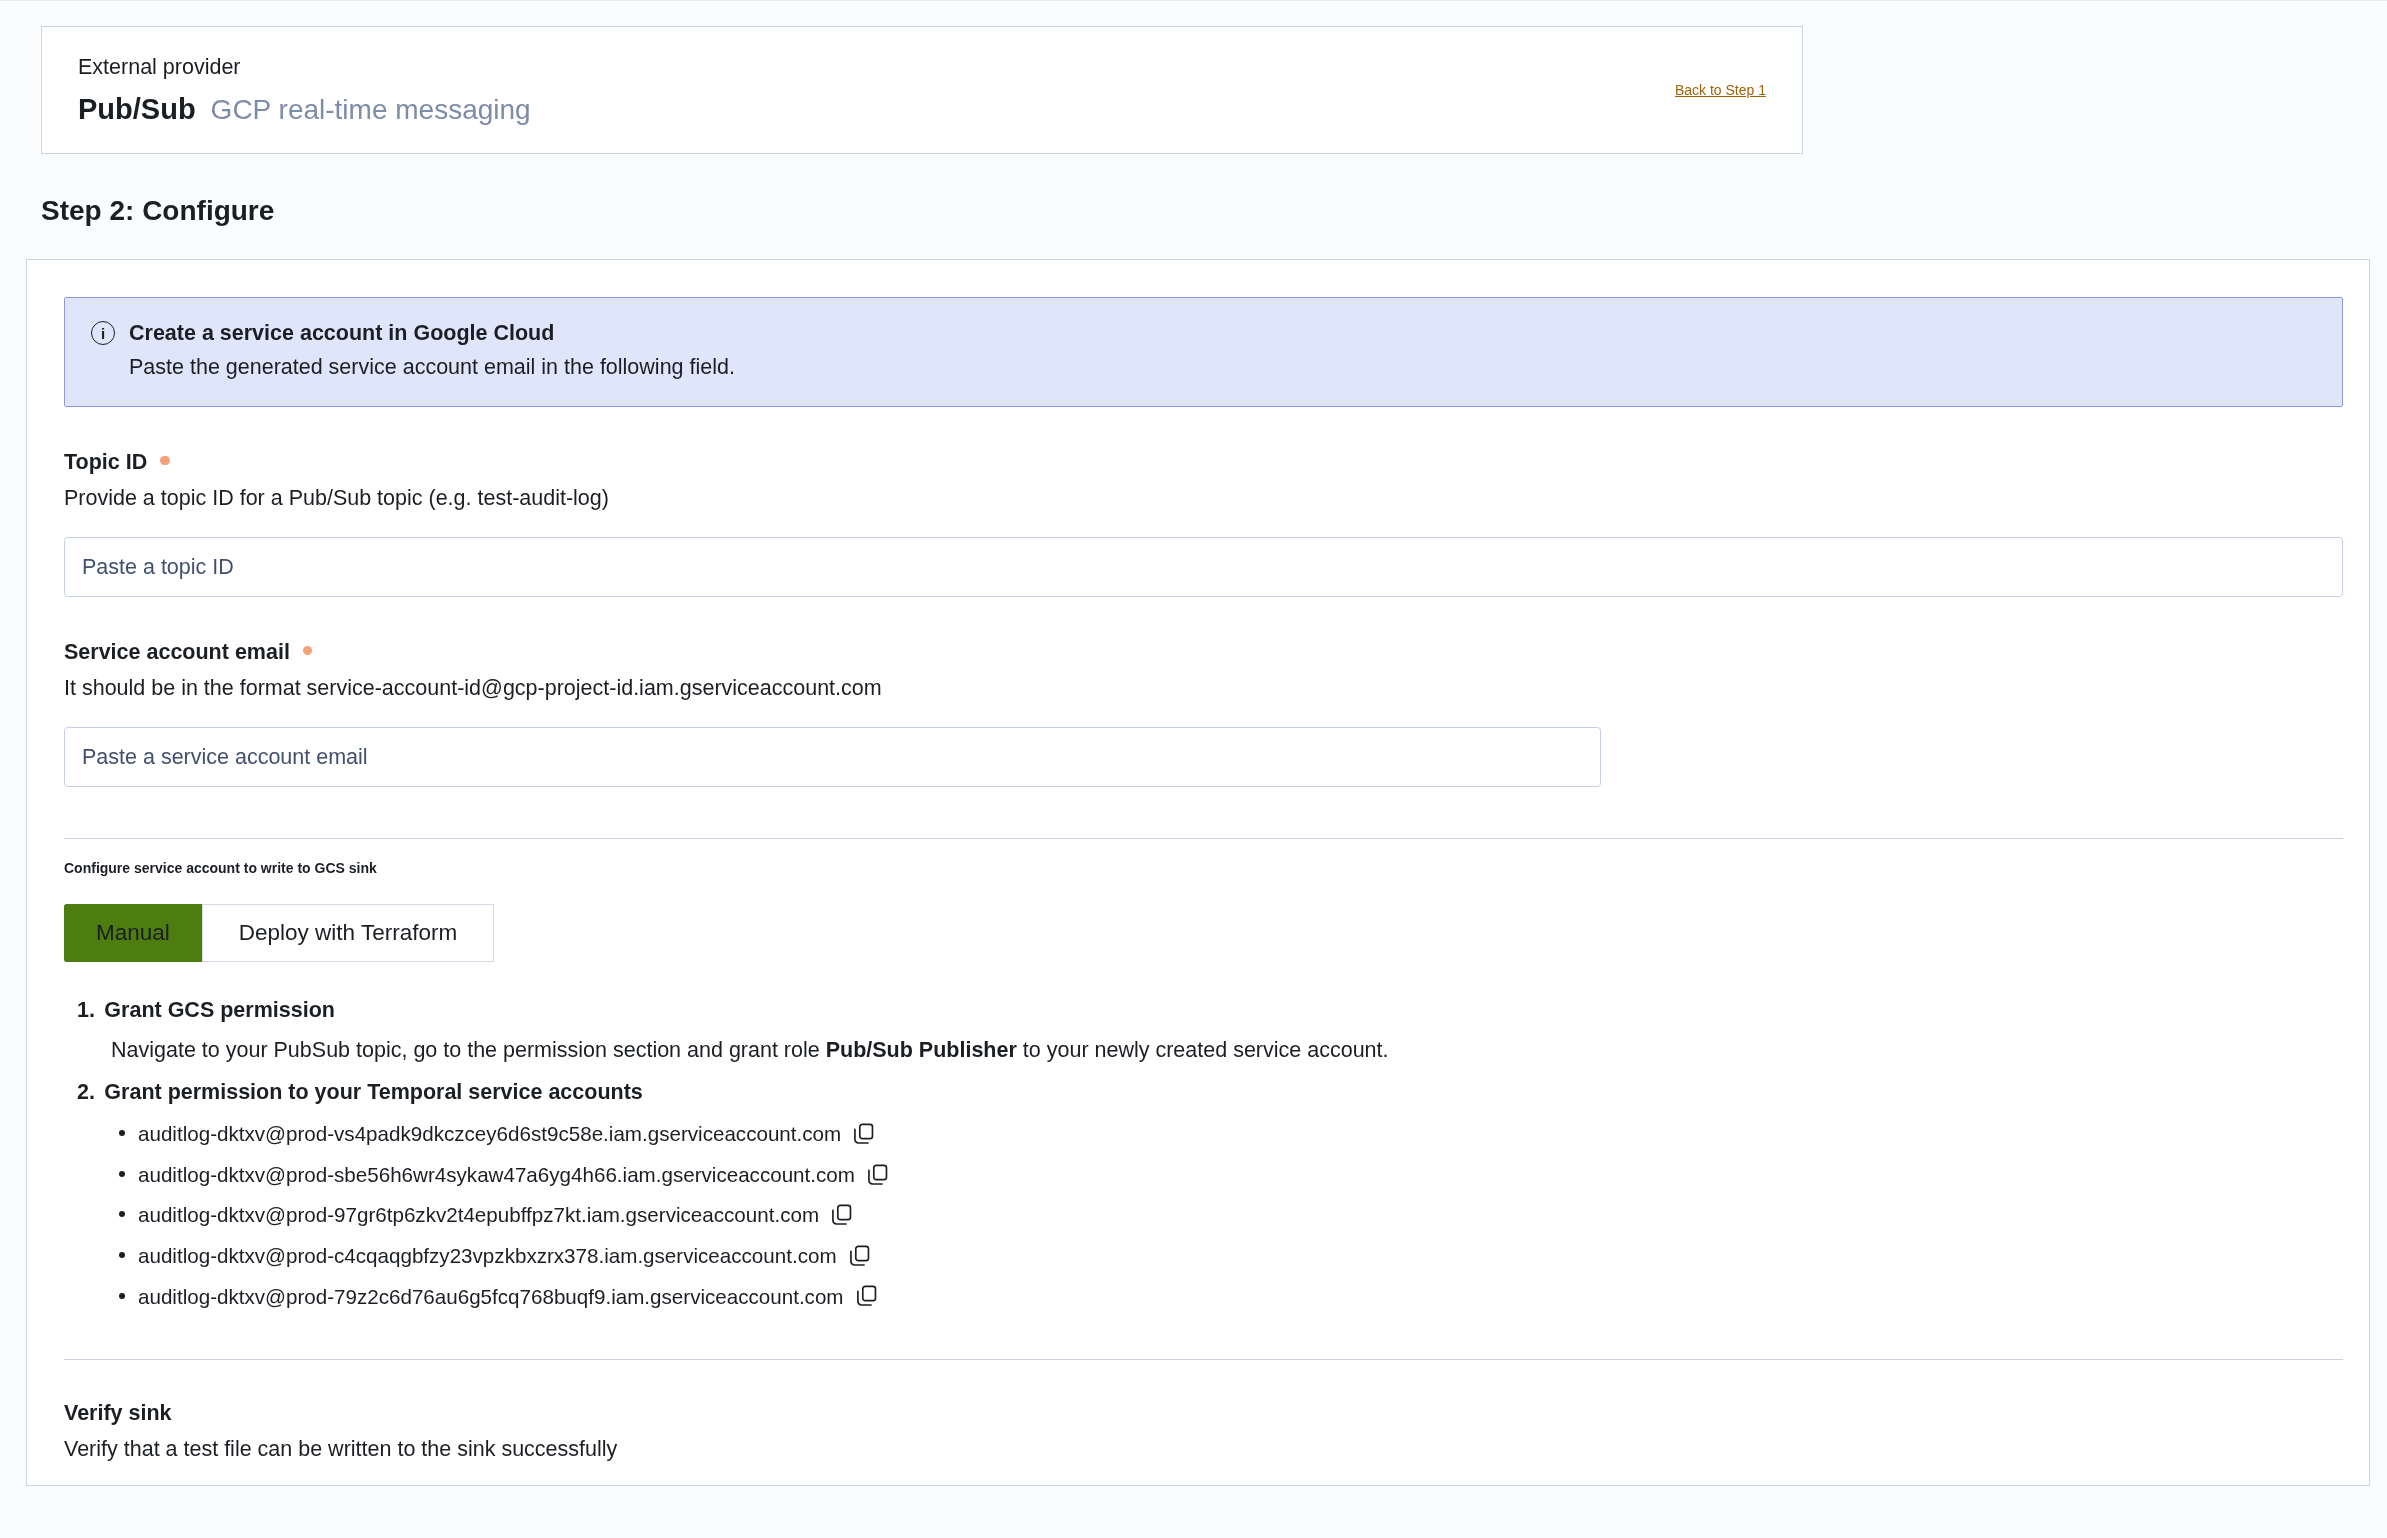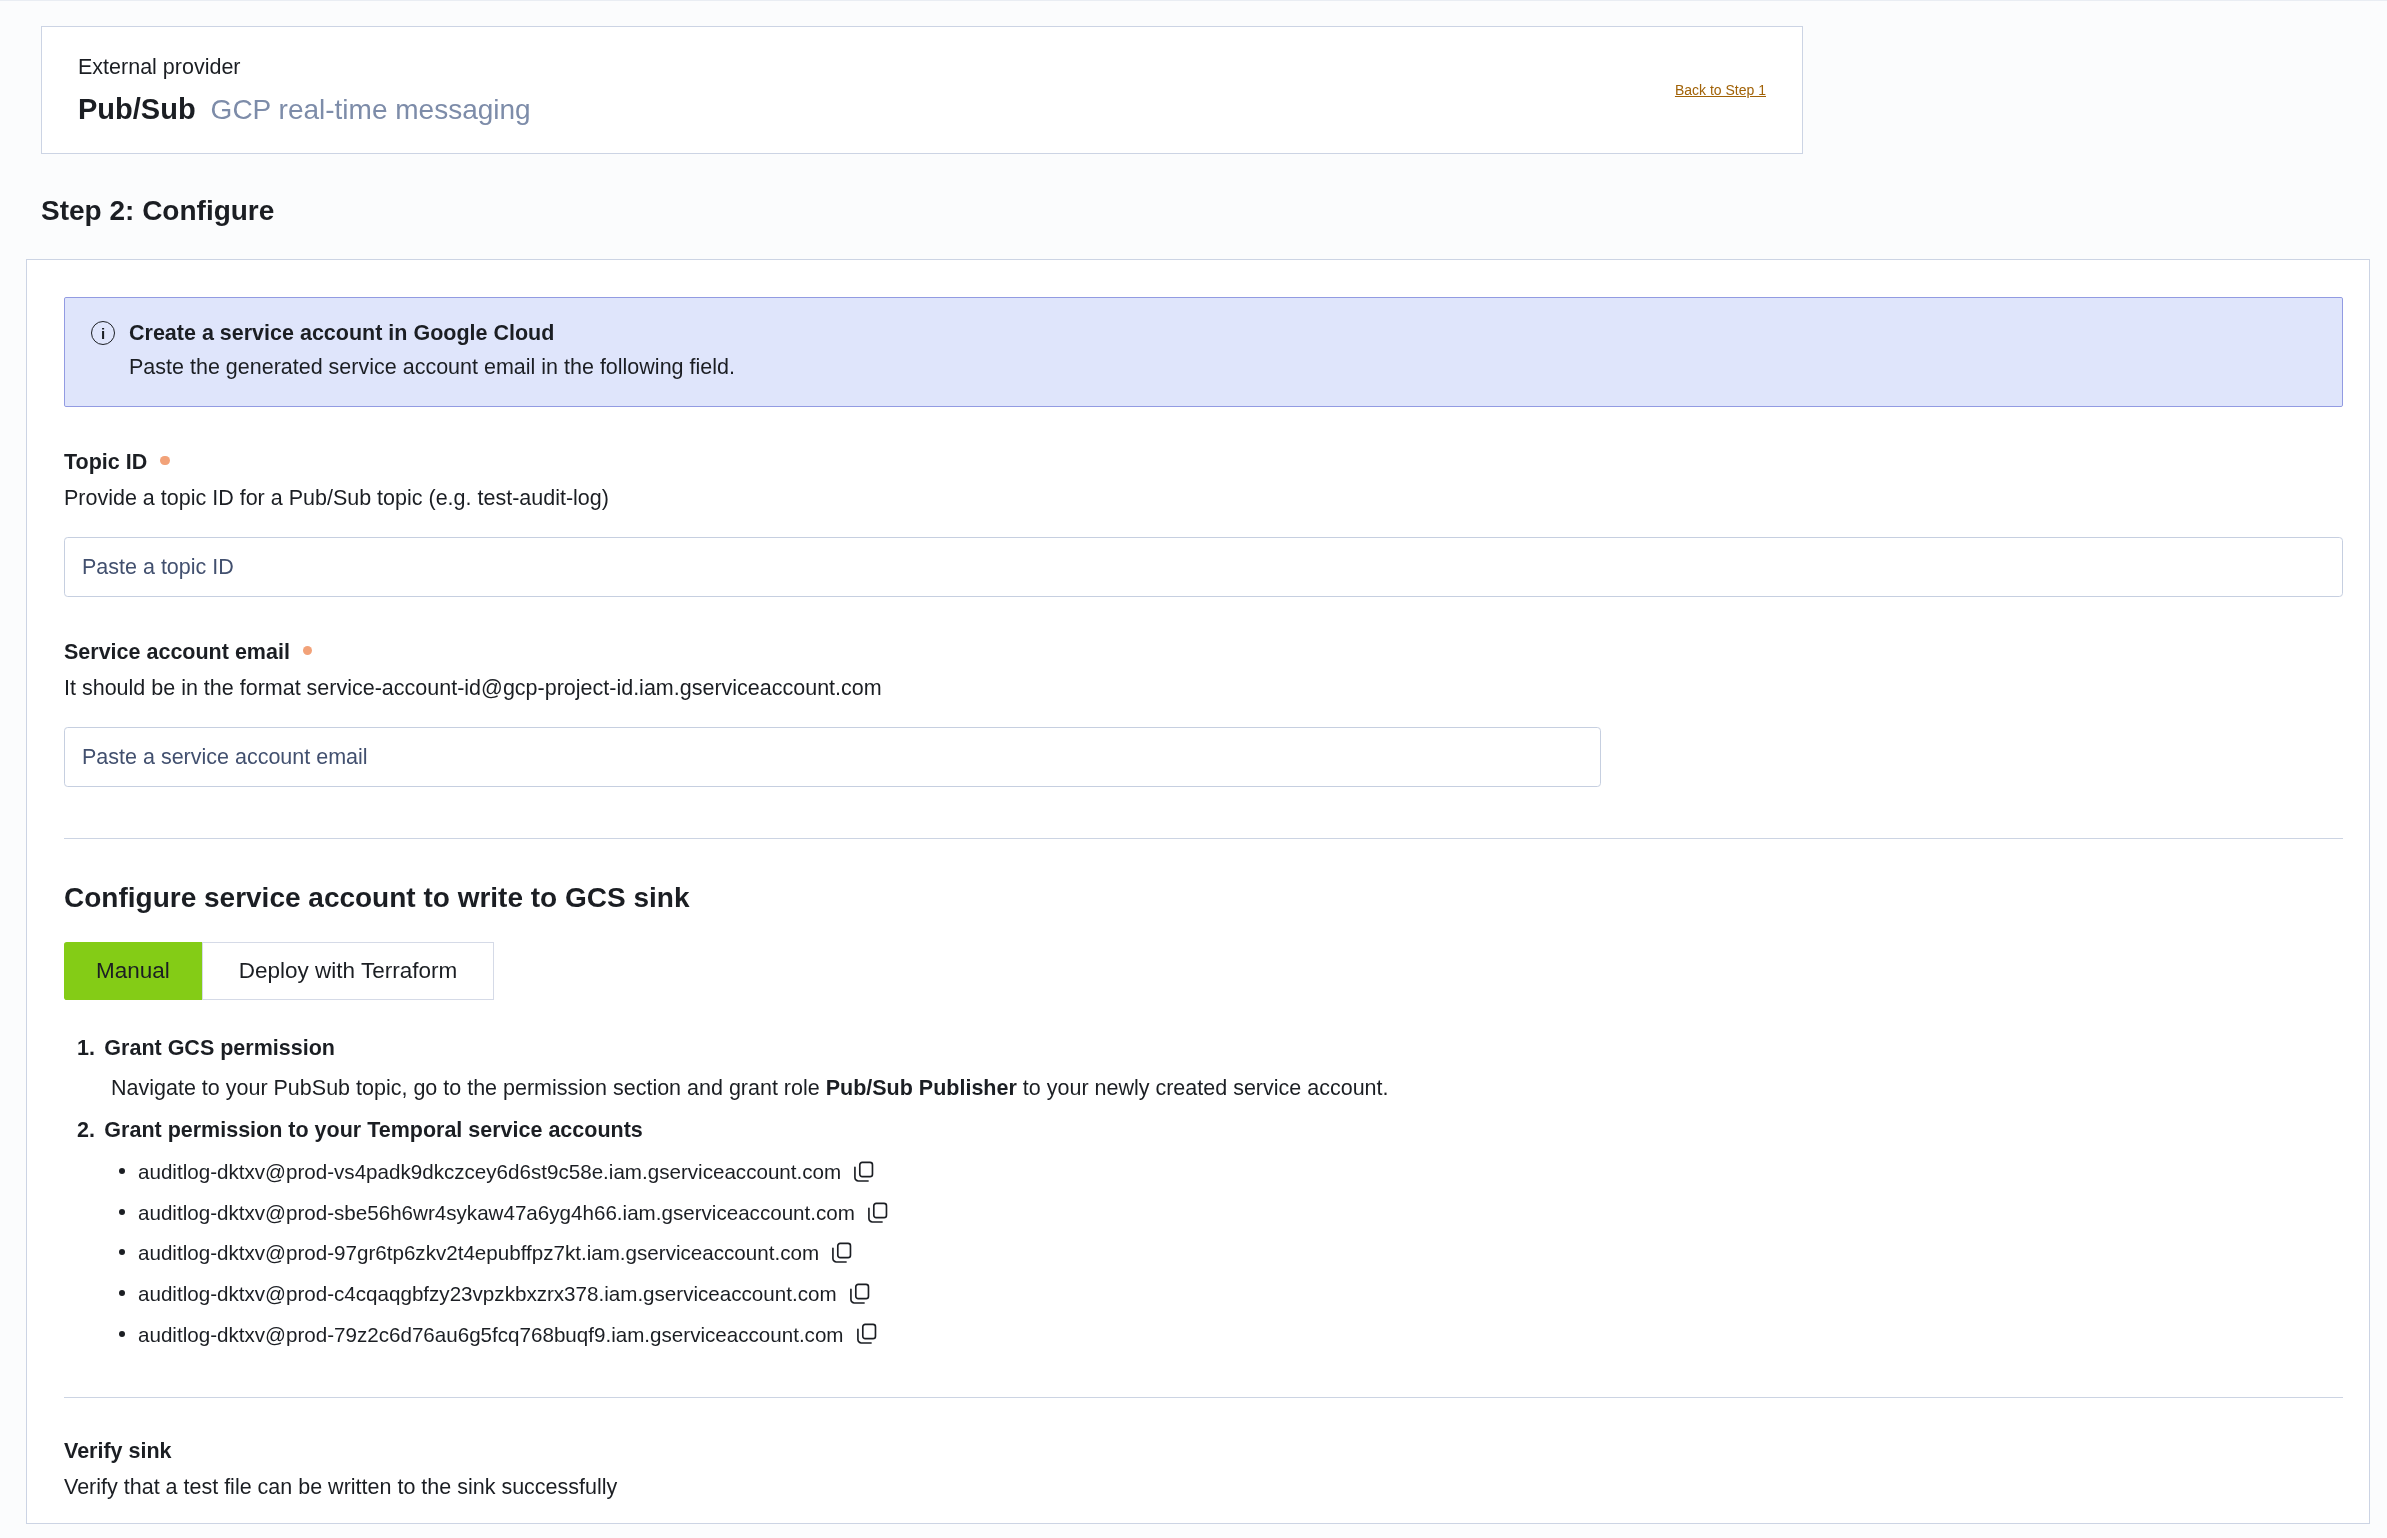--- a/index.html
+++ b/index.html
@@ -71,27 +71,27 @@
     font-size:21.5px; font-family:"Liberation Sans", sans-serif;
     color:#1d2742; background:#fff; outline:none;
   }
   .text-input::placeholder { color:#42506f; opacity:1; }
   .input-sa { width:1537px; }
   .input-topic { width:100%; }
 
   .divider { border:none; border-top:0.9px solid #ccd4e3; margin:51px 0 0 0; }
 
   
-  .section-heading { margin-top:43px; font-size:28px; font-weight:bold; }
+  .section-heading { margin-top:21px; font-size:14px; font-weight:bold; }
   .tabs { margin-top:28px; display:flex; align-items:stretch; }
   .tab {
     height:58px; display:flex; align-items:center; justify-content:center;
     font-size:22.5px; cursor:pointer;
   }
-  .tab.selected { background:#84cc16; padding:0 32px; border-radius:2.8px 0 0 2.8px; }
+  .tab.selected { background:#4d7c0f; padding:0 32px; border-radius:2.8px 0 0 2.8px; }
   .tab.unselected { background:#fff; border:0.9px solid #d5dae7; padding:0 36px; }
 
   .steps { margin:36px 0 0 13px; }
   .step + .step { margin-top:17px; }
   .step-title-row { font-size:21.5px; font-weight:bold; display:flex; gap:9.4px; }
   .step-body { margin:15px 0 0 34px; font-size:21.5px; }
   .role-bold { font-weight:bold; }
 
   .sa-list { margin:5.6px 0 0 37px; padding-left:24px; }
   .sa-item { font-size:20.6px; margin-top:15px; }

